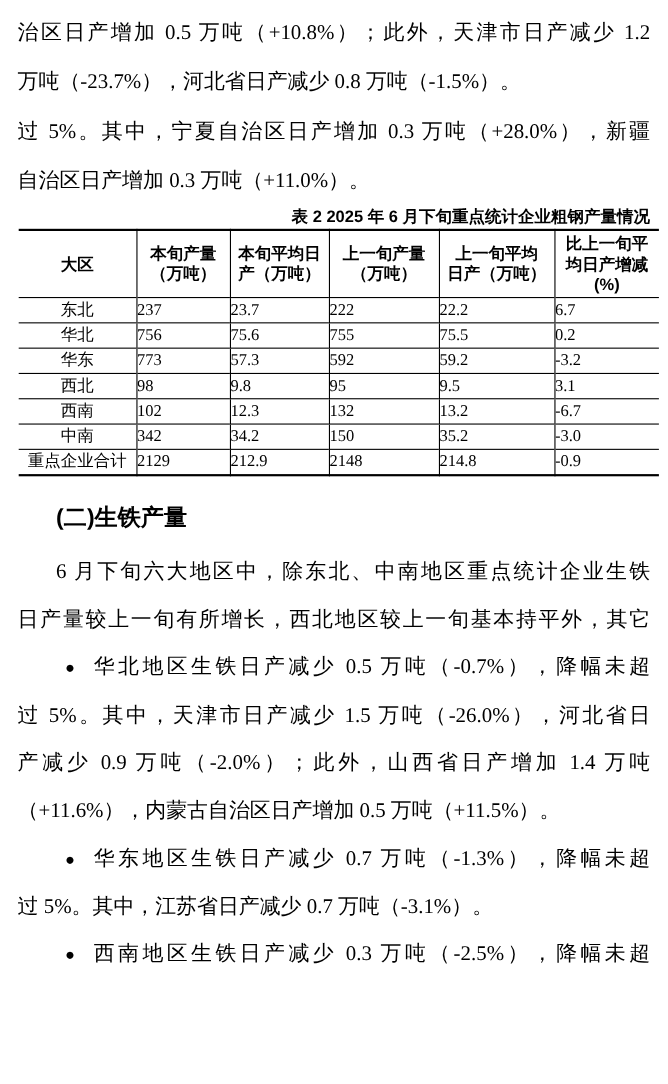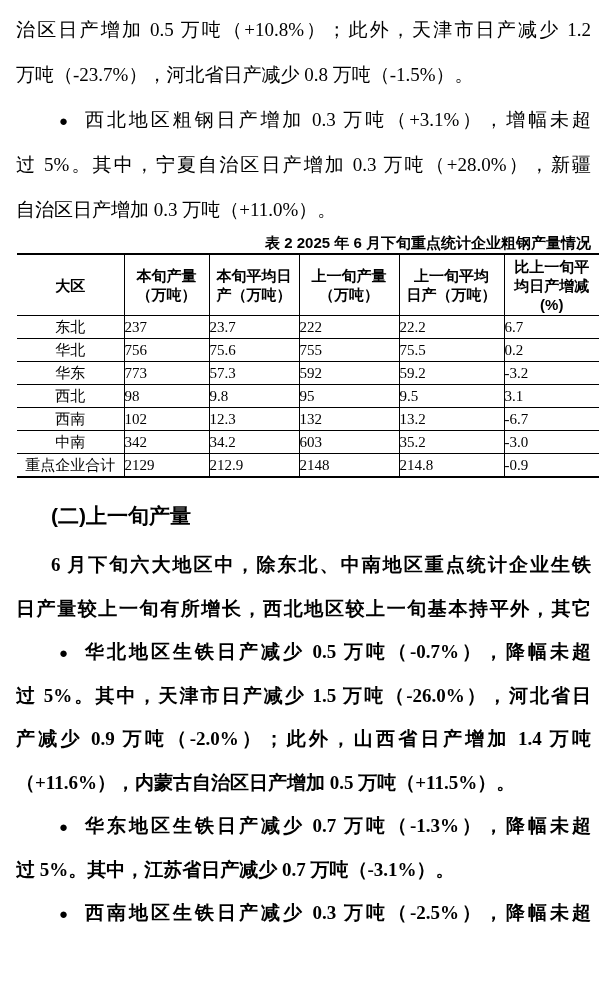--- a/index.html
+++ b/index.html
@@ -16,21 +16,21 @@
   }
   .content {
     padding: 0 16px;
   }
   
   .line {
     font-size: 19px;
     text-align: justify;
   }
   .sec-a .line { line-height: 45px; height: 45px; }
-  .sec-b .line { line-height: 43.5px; height: 43.5px; font-weight: bold; }
+  .sec-b .line { line-height: 43.5px; height: 43.5px; }
   .line.full { text-align-last: justify; }
   .line.end  { text-align-last: left; }
   .line.indent { padding-left: 35px; }
   .line.bullet-line { padding-left: 43px; }
   .bullet {
     margin-right: 14px;
     font-size: 15px;
   }
   .top-block { margin-top: 7px; }
   .lower-block { margin-top: 15px; }
@@ -93,21 +93,20 @@
 </style>
 </head>
 <body>
 
 <div class="content">
 
   <div class="sec-a top-block">
     <div class="line full">治区日产增加 0.5 万吨（+10.8%）；此外，天津市日产减少 1.2</div>
     <div class="line end">万吨（-23.7%），河北省日产减少 0.8 万吨（-1.5%）。</div>
 
-    <div class="line full bullet-line"><span class="bullet">●</span><span>西北地区粗钢日产增加 0.3 万吨（+3.1%），增幅未超</span></div>
     <div class="line full">过 5%。其中，宁夏自治区日产增加 0.3 万吨（+28.0%），新疆</div>
     <div class="line end">自治区日产增加 0.3 万吨（+11.0%）。</div>
   </div>
 
   <div class="table-title">表 2  2025 年 6 月下旬重点统计企业粗钢产量情况</div>
 
   <table class="data-table">
     <colgroup>
       <col style="width:107px">
         <col style="width:85px">
@@ -182,36 +181,36 @@
         <td class="num">102</td>
         <td class="num">12.3</td>
         <td class="num">132</td>
         <td class="num">13.2</td>
         <td class="num">-6.7</td>
       </tr>
       <tr>
         <td class="region">中南</td>
         <td class="num">342</td>
         <td class="num">34.2</td>
-        <td class="num">603</td>
+        <td class="num">150</td>
         <td class="num">35.2</td>
         <td class="num">-3.0</td>
       </tr>
       <tr>
         <td class="region">重点企业合计</td>
         <td class="num">2129</td>
         <td class="num">212.9</td>
         <td class="num">2148</td>
         <td class="num">214.8</td>
         <td class="num">-0.9</td>
       </tr>
     </tbody>
   </table>
 
-  <div class="section-heading">(二)上一旬产量</div>
+  <div class="section-heading">(二)生铁产量</div>
 
   <div class="sec-b lower-block">
     <div class="line full indent">6 月下旬六大地区中，除东北、中南地区重点统计企业生铁</div>
     <div class="line full">日产量较上一旬有所增长，西北地区较上一旬基本持平外，其它</div>
 
     <div class="line full bullet-line"><span class="bullet">●</span><span>华北地区生铁日产减少 0.5 万吨（-0.7%），降幅未超</span></div>
     <div class="line full">过 5%。其中，天津市日产减少 1.5 万吨（-26.0%），河北省日</div>
     <div class="line full">产减少 0.9 万吨（-2.0%）；此外，山西省日产增加 1.4 万吨</div>
     <div class="line end">（+11.6%），内蒙古自治区日产增加 0.5 万吨（+11.5%）。</div>
 

